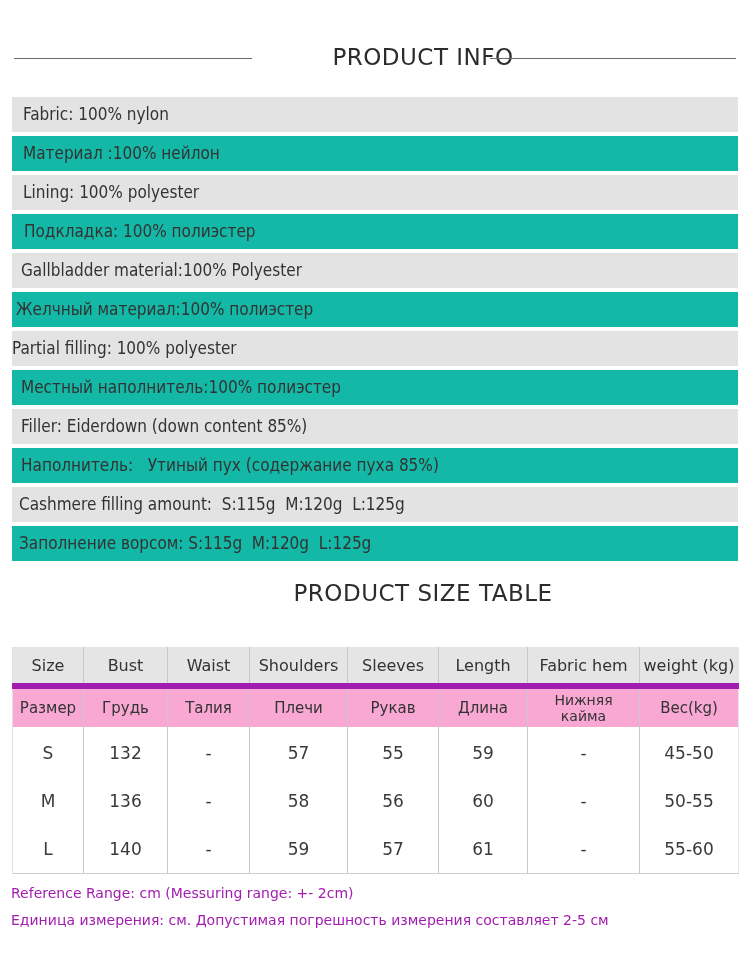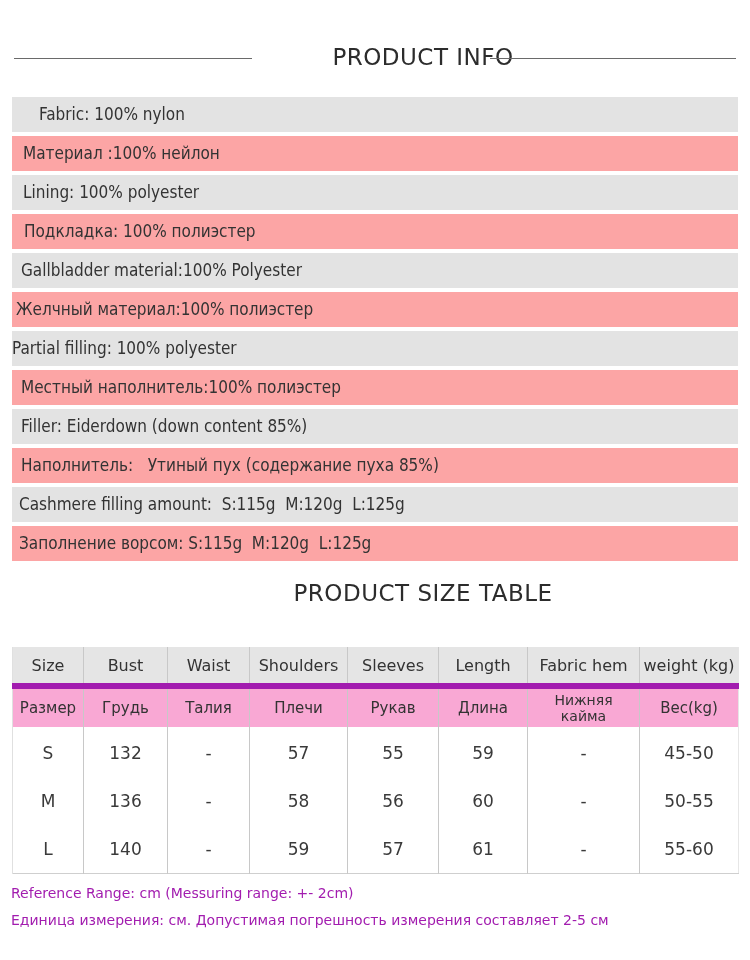--- a/index.html
+++ b/index.html
@@ -15,21 +15,21 @@
     .title-line {
       position: absolute; height: 1px; background: #6a6a6a;
     }
     .info-rows { position: absolute; left: 12px; top: 97px; width: 726px; }
     .info-row {
       height: 35px; line-height: 35px; font-size: 17px; color: #333;
       margin-bottom: 4px; white-space: nowrap; overflow: hidden;
       font-family: "DejaVu Sans Condensed", "DejaVu Sans", sans-serif;
     }
     .info-row.dark { background: #e3e3e3; }
-    .info-row.light { background: #fca5a5; }
+    .info-row.light { background: #14b8a6; }
 
     .size-table {
       position: absolute; left: 12px; top: 647px; width: 726px;
       border-collapse: collapse; table-layout: fixed;
       border-bottom: 1px solid #cfcfcf; border-right: 1px solid #e6e6e6;
     }
     .size-table td {
       text-align: center; vertical-align: middle; padding: 0;
       font-size: 16px; color: #333; border-left: 1px solid #c8c8c8; margin-top: 35px;
     }
@@ -43,21 +43,21 @@
     .note { position: absolute; left: 11px; font-size: 14px; color: #a21caf; white-space: nowrap; }
   </style>
 </head>
 <body>
 
 <div class="title-line" style="left:14px; top:58px; width:238px;"></div>
 <div class="section-title" style="top:44px;">PRODUCT INFO</div>
 <div class="title-line" style="left:490px; top:58px; width:246px;"></div>
 
 <div class="info-rows">
-  <div class="info-row dark" style="padding-left:16px"><span style="padding-left:11px"> Fabric: 100% nylon</span></div>
+  <div class="info-row dark" style="padding-left:0"><span style="padding-left:11px"> Fabric: 100% nylon</span></div>
   <div class="info-row light"><span style="padding-left:11px">Материал :100% нейлон</span></div>
   <div class="info-row dark"><span style="padding-left:11px">Lining: 100% polyester</span></div>
   <div class="info-row light"><span style="padding-left:12px">Подкладка: 100% полиэстер</span></div>
   <div class="info-row dark"><span style="padding-left:9px">Gallbladder material:100% Polyester</span></div>
   <div class="info-row light"><span style="padding-left:4px">Желчный материал:100% полиэстер</span></div>
   <div class="info-row dark"><span style="">Partial filling: 100% polyester</span></div>
   <div class="info-row light"><span style="padding-left:9px">Местный наполнитель:100% полиэстер</span></div>
   <div class="info-row dark"><span style="padding-left:9px">Filler: Eiderdown (down content 85%)</span></div>
   <div class="info-row light"><span style="padding-left:9px; white-space:pre">Наполнитель:   Утиный пух (содержание пуха 85%)</span></div>
   <div class="info-row dark"><span style="padding-left:7px; white-space:pre">Cashmere filling amount:  S:115g  M:120g  L:125g</span></div>

